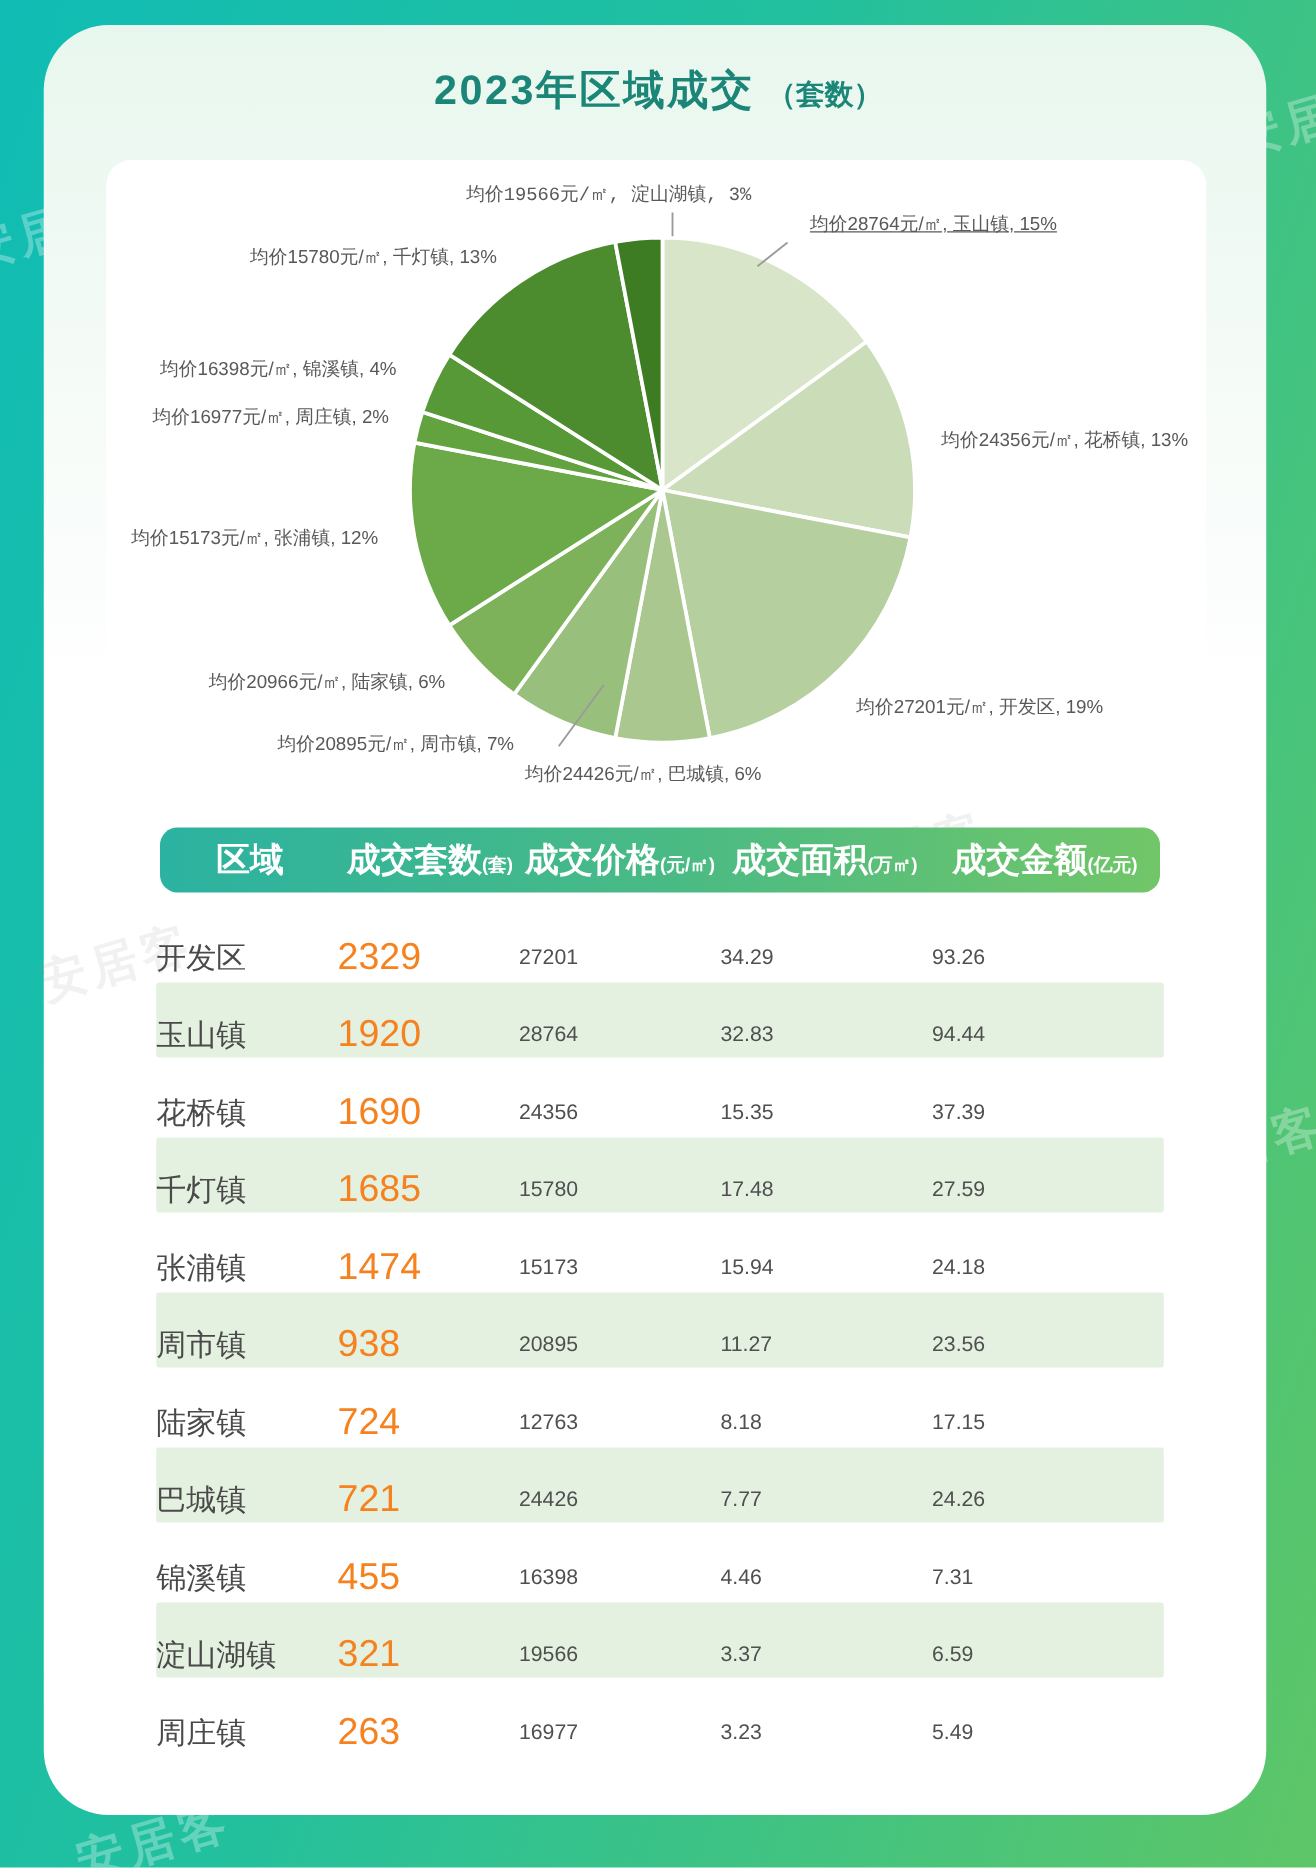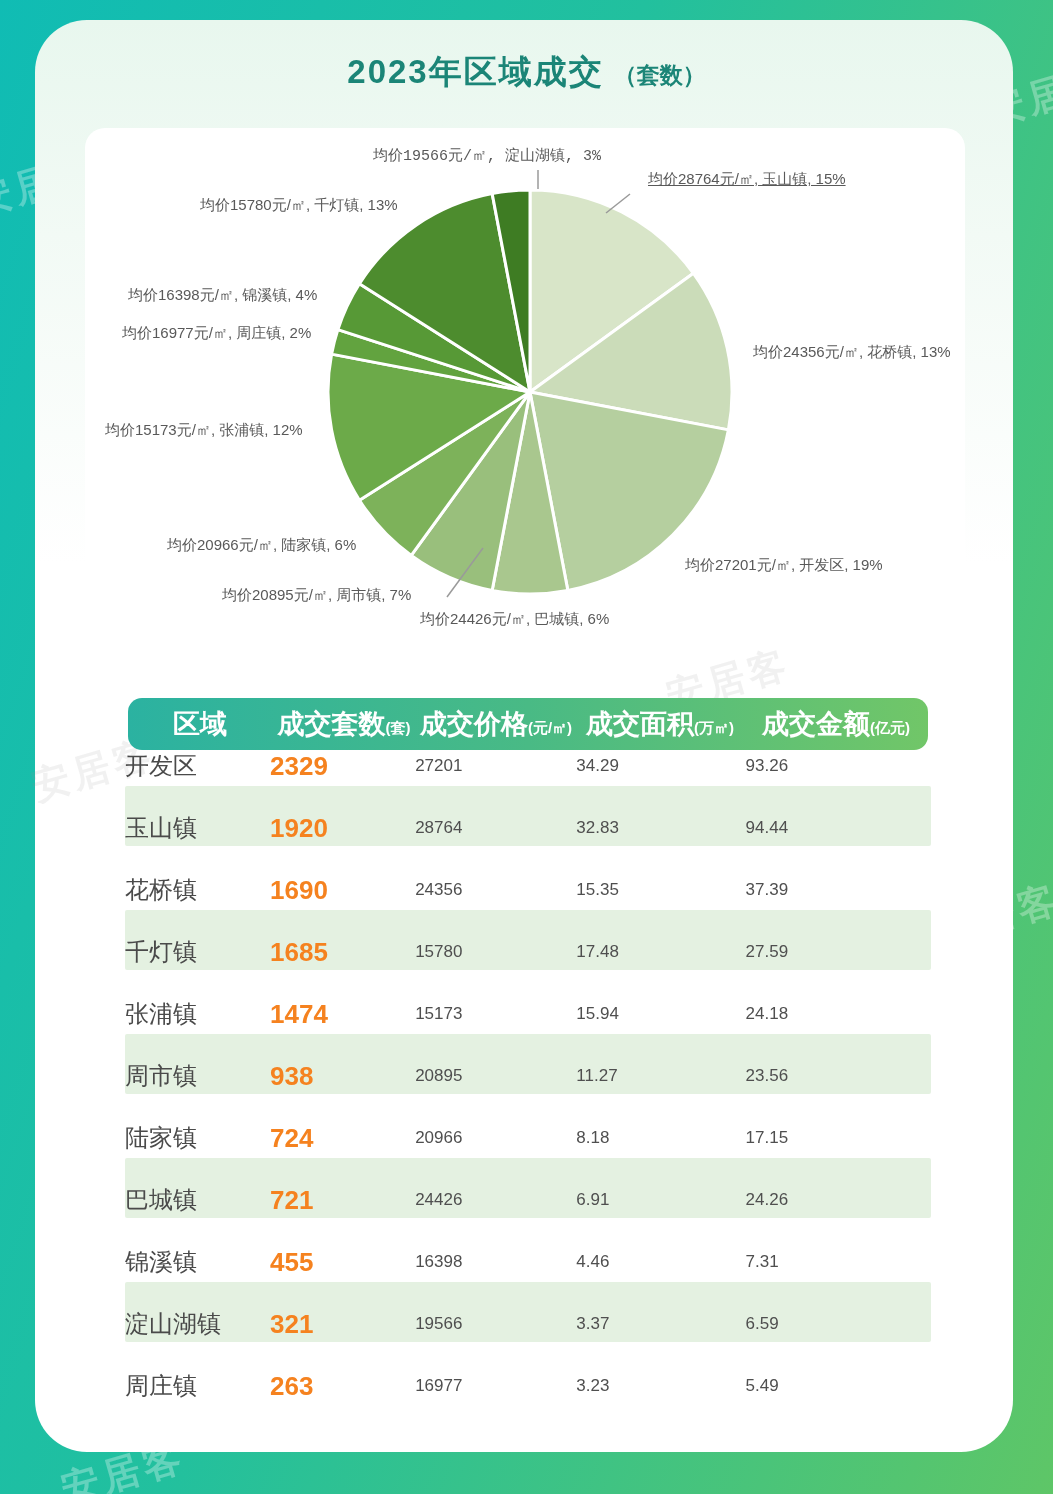--- a/index.html
+++ b/index.html
@@ -10,31 +10,31 @@
     background:linear-gradient(180deg,#e8f7ee 0%,#f2faf5 15%,#ffffff 38%);}
   .chart-panel{position:absolute;left:85px;top:128px;width:880px;height:520px;border-radius:20px;background:#ffffff;}
   .title-wrap{position:absolute;left:0;top:50px;width:100%;display:flex;justify-content:center;align-items:baseline;gap:10px;}
   .title-main{font-size:33px;font-weight:bold;color:#1b8577;letter-spacing:2px;}
   .title-suffix{font-size:23px;font-weight:bold;color:#1b8577;}
   .pie-label{position:absolute;font-size:15px;color:#595959;white-space:nowrap;}
   #pie-svg{position:absolute;left:325px;top:187px;}
   #leader-svg{position:absolute;left:0;top:0;pointer-events:none;}
   .tbl-header{position:absolute;left:128px;top:662px;width:800px;height:52px;border-radius:14px;
     background:linear-gradient(90deg,#2bb2a1 0%,#49ba85 50%,#71c668 100%);
-    display:flex;align-items:center;margin-top:36px;}
+    display:flex;align-items:center;}
   .h-cell{display:flex;justify-content:center;align-items:baseline;color:#ffffff;white-space:nowrap;}
   .h-main{font-size:27px;font-weight:bold;}
   .h-unit{font-size:15px;font-weight:bold;}
   #table-rows{position:absolute;left:125px;top:724px;width:806px;}
   .t-row{display:flex;align-items:center;height:60px;margin-bottom:2px;border-radius:2px;}
   .t-row.striped{background:#e4f1e1;}
   .t-cell{text-align:left;white-space:nowrap;margin-top:24px;}
   .col-0{width:18%;} .col-1{width:18%;} .col-2{width:20%;} .col-3{width:21%;} .col-4{width:23%;}
   .c-region{font-size:24px;color:#4a4a4a;}
-  .c-deals{font-size:26px;font-weight:bold;color:#f5821f;}
+  .c-deals{font-size:30px;font-weight:normal;color:#f5821f;}
   .c-num{font-size:17px;color:#4f4f4f;}
   .watermark{position:absolute;font-size:38px;font-weight:bold;transform:rotate(-16deg);
     letter-spacing:4px;white-space:nowrap;pointer-events:none;}
   .wm-light{color:rgba(255,255,255,0.30);}
   .wm-gray{color:rgba(150,150,150,0.13);}
 </style>
 </head>
 <body>
 
 <div id="canvas">
@@ -155,29 +155,29 @@
       <div class="t-row striped">
         <div class="t-cell col-0 c-region">周市镇</div>
         <div class="t-cell col-1 c-deals">938</div>
         <div class="t-cell col-2 c-num">20895</div>
         <div class="t-cell col-3 c-num">11.27</div>
         <div class="t-cell col-4 c-num">23.56</div>
       </div>
       <div class="t-row">
         <div class="t-cell col-0 c-region">陆家镇</div>
         <div class="t-cell col-1 c-deals">724</div>
-        <div class="t-cell col-2 c-num">20966</div>
+        <div class="t-cell col-2 c-num">12763</div>
         <div class="t-cell col-3 c-num">8.18</div>
         <div class="t-cell col-4 c-num">17.15</div>
       </div>
       <div class="t-row striped">
         <div class="t-cell col-0 c-region">巴城镇</div>
         <div class="t-cell col-1 c-deals">721</div>
         <div class="t-cell col-2 c-num">24426</div>
-        <div class="t-cell col-3 c-num">6.91</div>
+        <div class="t-cell col-3 c-num">7.77</div>
         <div class="t-cell col-4 c-num">24.26</div>
       </div>
       <div class="t-row">
         <div class="t-cell col-0 c-region">锦溪镇</div>
         <div class="t-cell col-1 c-deals">455</div>
         <div class="t-cell col-2 c-num">16398</div>
         <div class="t-cell col-3 c-num">4.46</div>
         <div class="t-cell col-4 c-num">7.31</div>
       </div>
       <div class="t-row striped">

